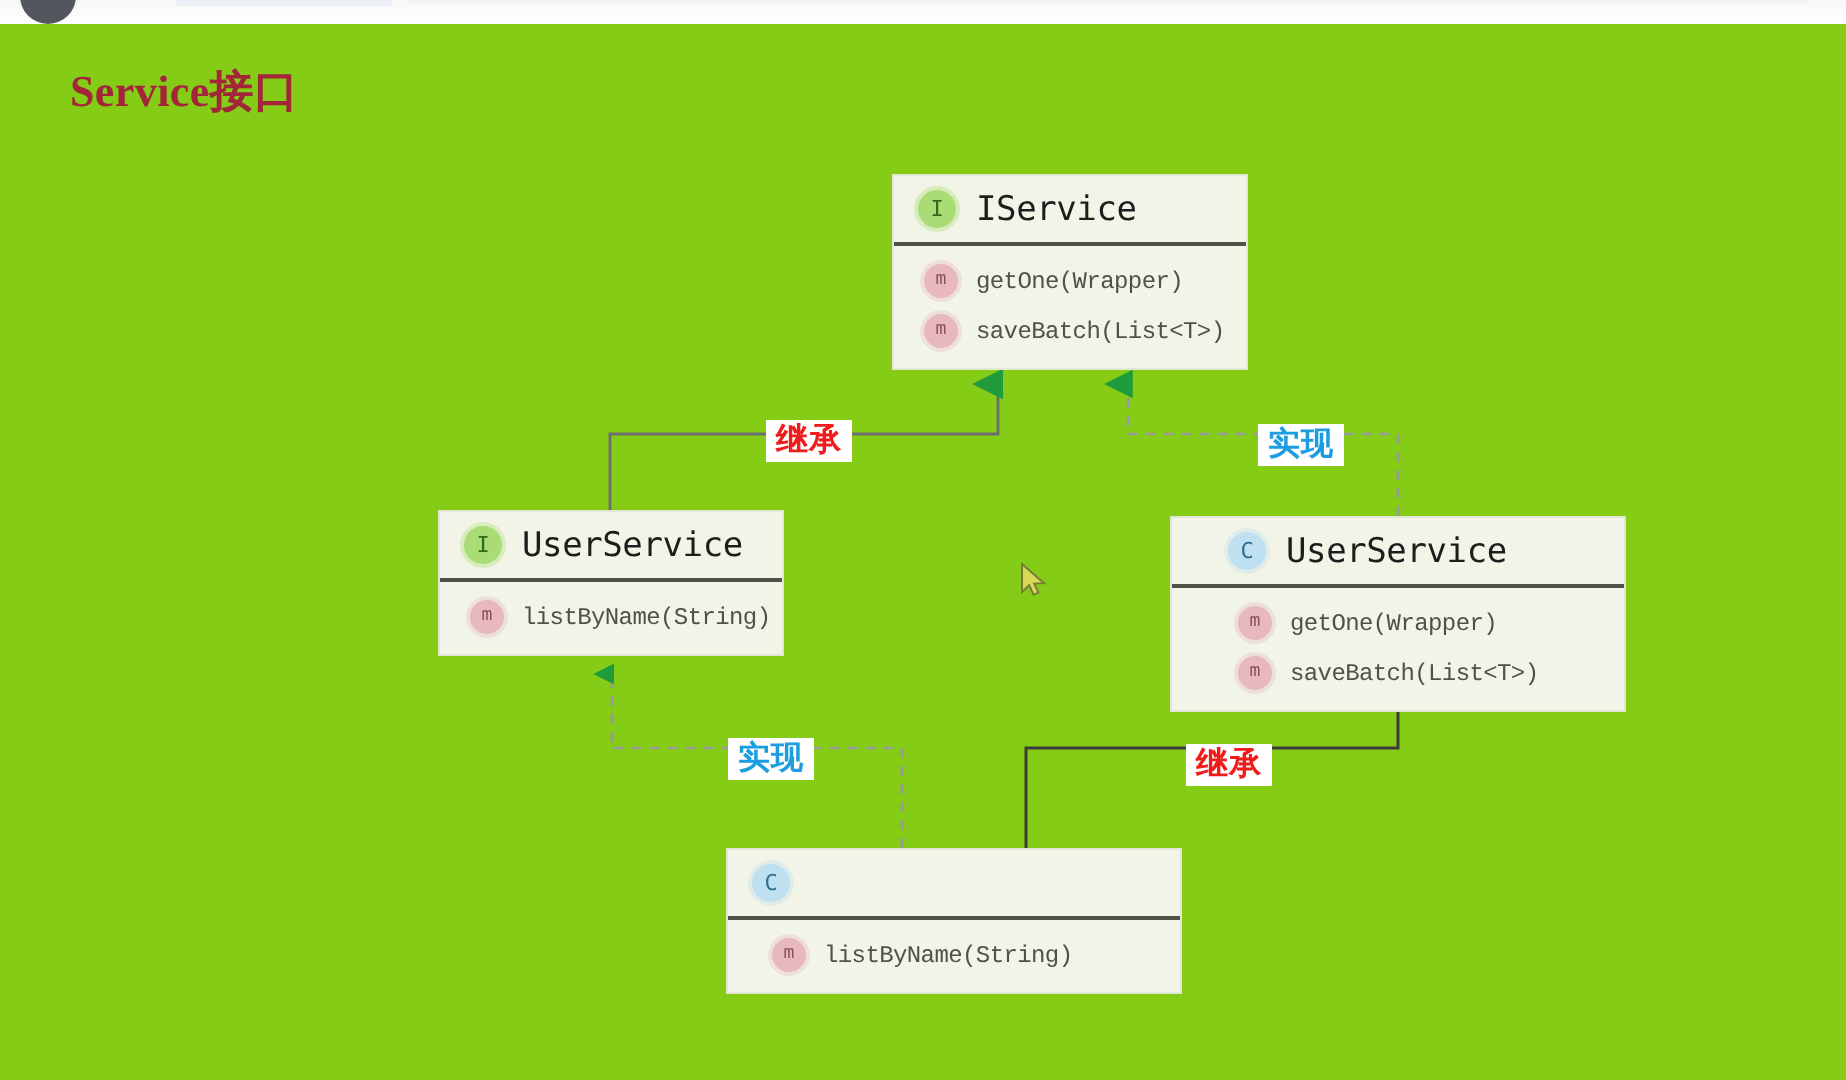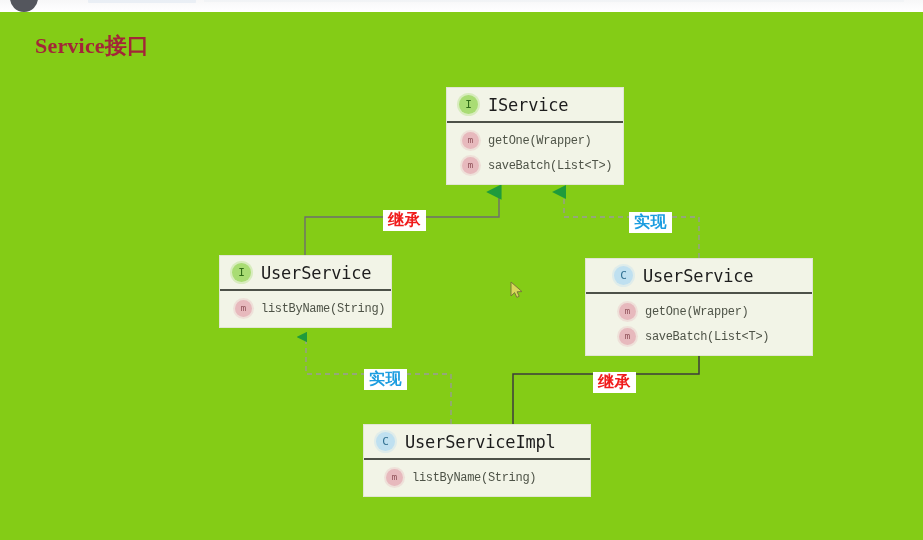--- a/index.html
+++ b/index.html
@@ -246,21 +246,20 @@
       <div class="uml-member" style="padding-left:33px;">
         <span class="badge badge-method">m</span>
         <span class="uml-member-label">saveBatch(List&lt;T&gt;)</span>
       </div>
     </div>
   </div>
 
   <div class="uml-box" style="left:363px; top:424px; width:228px;">
     <div class="uml-header">
       <span class="badge badge-class">C</span>
-      <span class="uml-title">UserServiceImpl</span>
     </div>
     <div class="uml-members">
       <div class="uml-member" style="padding-left:22px;">
         <span class="badge badge-method">m</span>
         <span class="uml-member-label">listByName(String)</span>
       </div>
     </div>
   </div>
 
   <svg id="cursor" viewBox="0 0 14 18" xmlns="http://www.w3.org/2000/svg">

